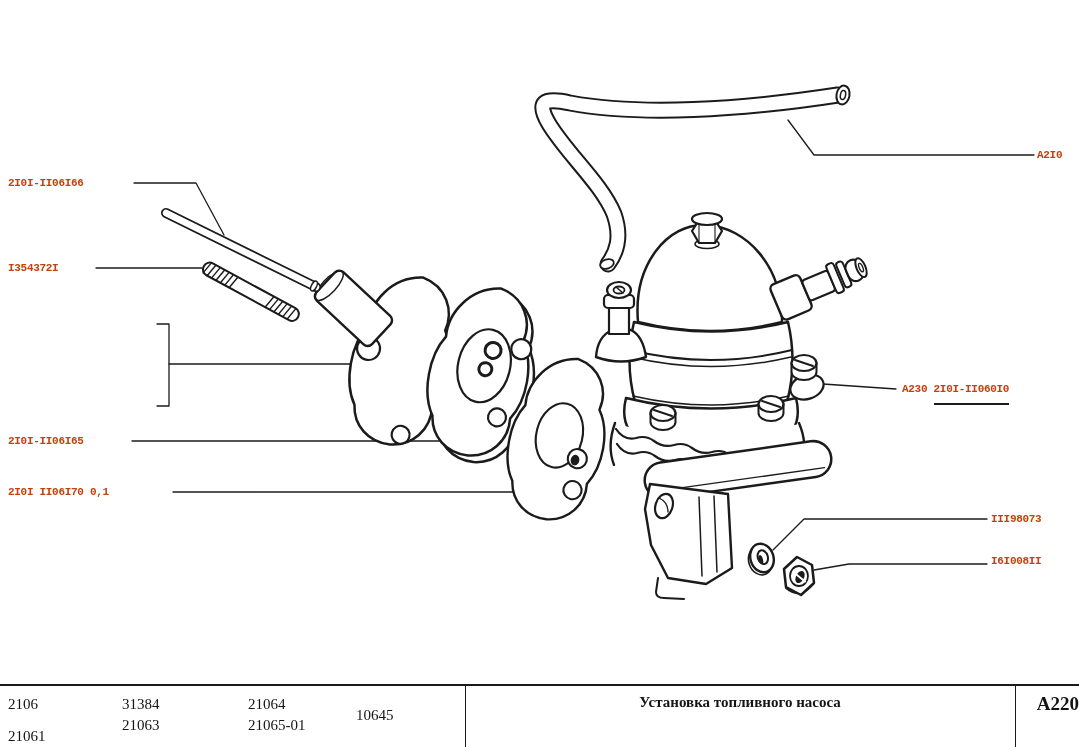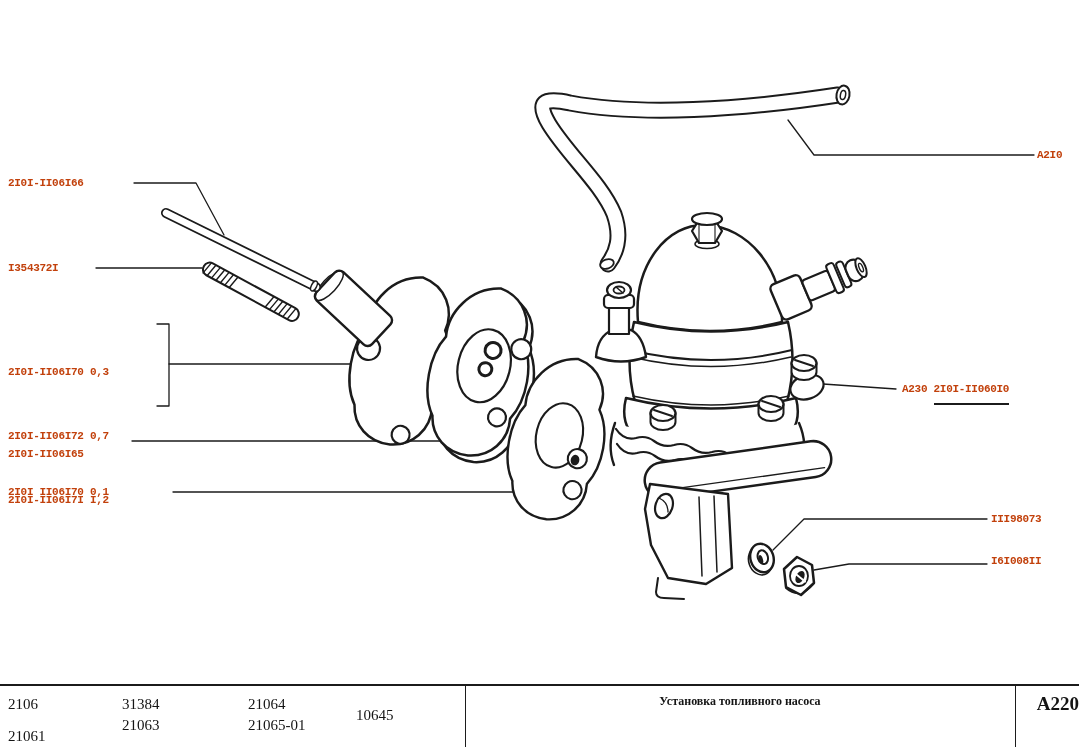--- a/index.html
+++ b/index.html
@@ -15,21 +15,21 @@
   .callout .u{border-bottom:2px solid #1b1b1b;padding-bottom:8px;}
   .group-label div{height:28px;}
   .footer{
     position:absolute;left:0;top:684px;width:1079px;height:63px;
     border-top:2px solid #1b1b1b;background:#ffffff;
   }
   .vline{position:absolute;top:0;height:63px;width:0;border-left:1.6px solid #1b1b1b;}
   .serif{font-family:"Liberation Serif",serif;color:#141414;}
   .model{position:absolute;font-size:15px;line-height:17px;}
   .sheet-title{position:absolute;left:465px;top:8px;width:550px;text-align:center;
-    font-weight:700;font-size:12px;}
+    font-weight:700;font-size:15px;}
   .sheet-code{position:absolute;left:1015px;top:7px;width:64px;text-align:right;
     font-weight:700;font-size:19px;}
 </style>
 </head>
 <body>
 
 <div class="page">
 
   <svg class="art" viewBox="0 0 1079 747" fill="none" stroke="#1b1b1b" stroke-linecap="round" stroke-linejoin="round">
 
@@ -199,27 +199,22 @@
       <ellipse cx="799" cy="576" rx="9" ry="10" stroke-width="1.8"></ellipse>
       <ellipse cx="800" cy="577" rx="4" ry="6.5" transform="rotate(28 800 577)" fill="#1b1b1b" stroke="none"></ellipse>
       <path d="M794.5,573 L805,581.5" stroke="#ffffff" stroke-width="2"></path>
     </g>
   </svg>
 
   <div class="callout" style="left:8px;top:174px">2I0I-II06I66</div>
 
   <div class="callout" style="left:8px;top:259px">I354372I</div>
 
-  <div class="callout group-label" style="left:8px;top:327px">
-    <div>2I0I-II06I70 0,3</div>
-    <div>2I0I-II06I72 0,7</div>
-    <div>2I0I-II06I7I I,2</div>
-  </div>
-
-  <div class="callout" style="left:8px;top:445px">2I0I-II06I65</div>
+
+  <div class="callout" style="left:8px;top:432px">2I0I-II06I65</div>
 
   <div class="callout" style="left:8px;top:483px">2I0I II06I70 0,1</div>
 
   <div class="callout" style="left:1037px;top:146px">A2I0</div>
 
   <div class="callout" style="left:902px;top:380px"><span>A230</span> <span class="u">2I0I-II060I0</span></div>
 
   <div class="callout" style="left:991px;top:510px">III98073</div>
 
   <div class="callout" style="left:991px;top:552px">I6I008II</div>

